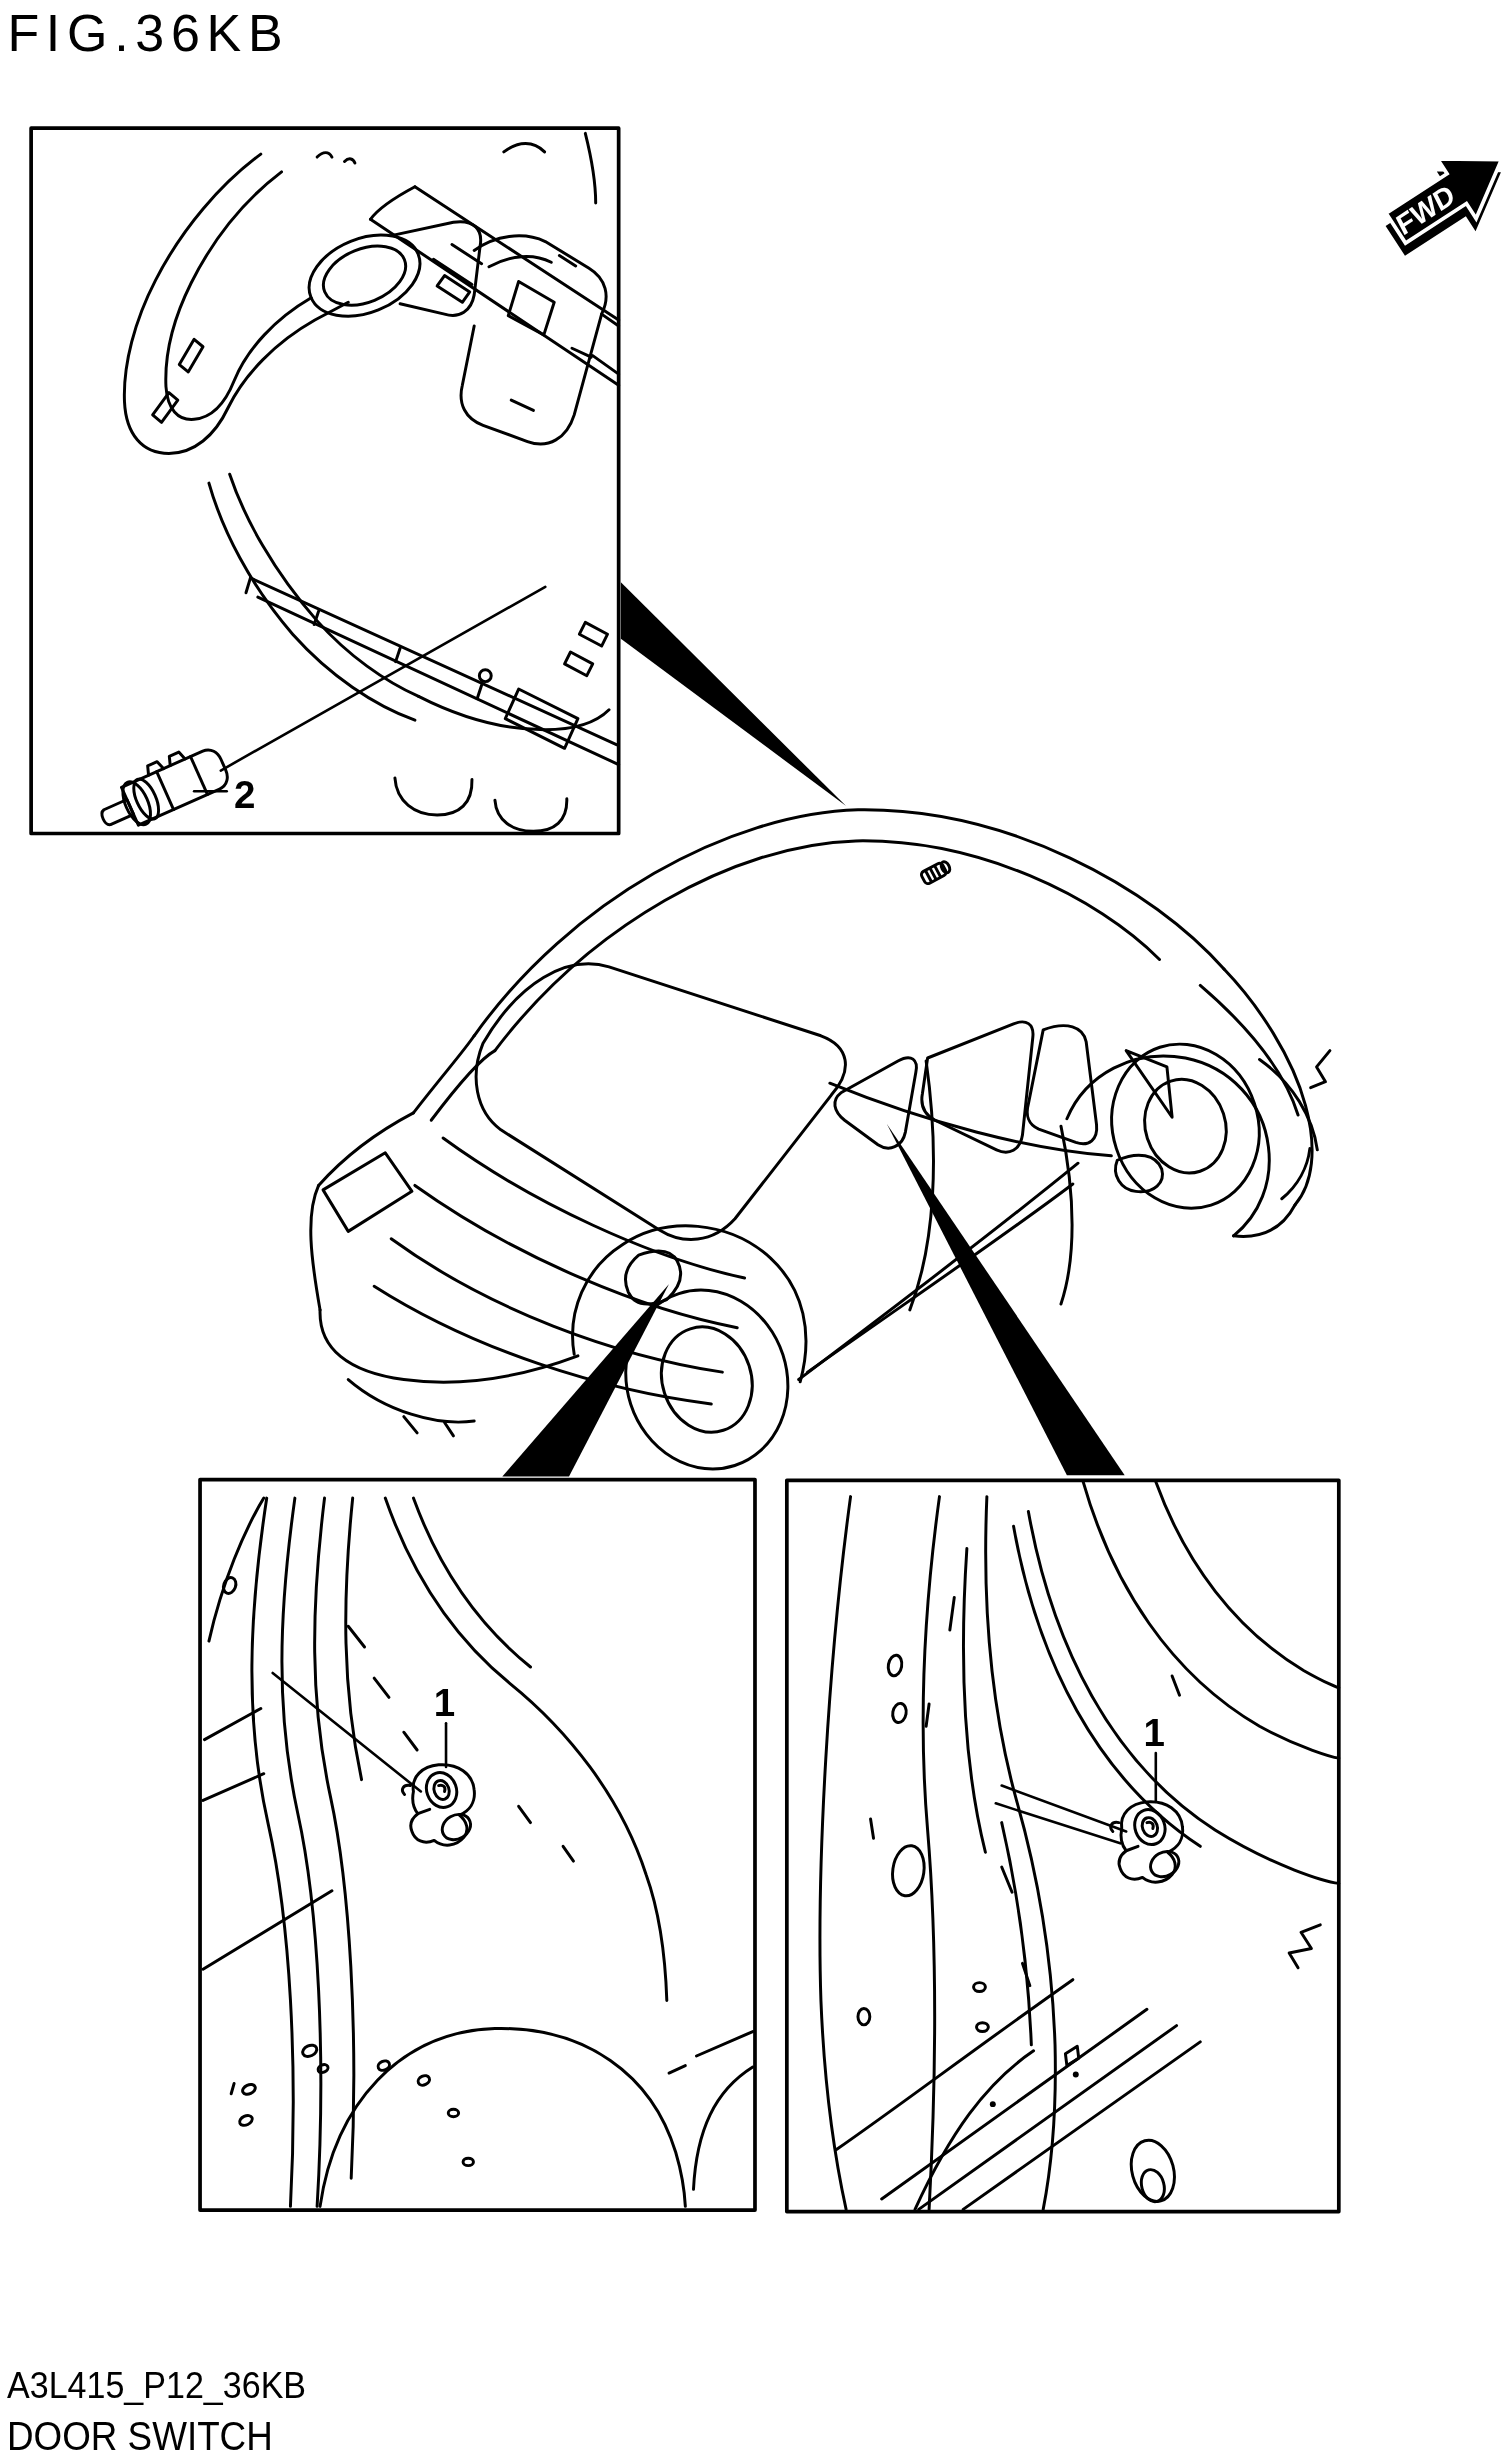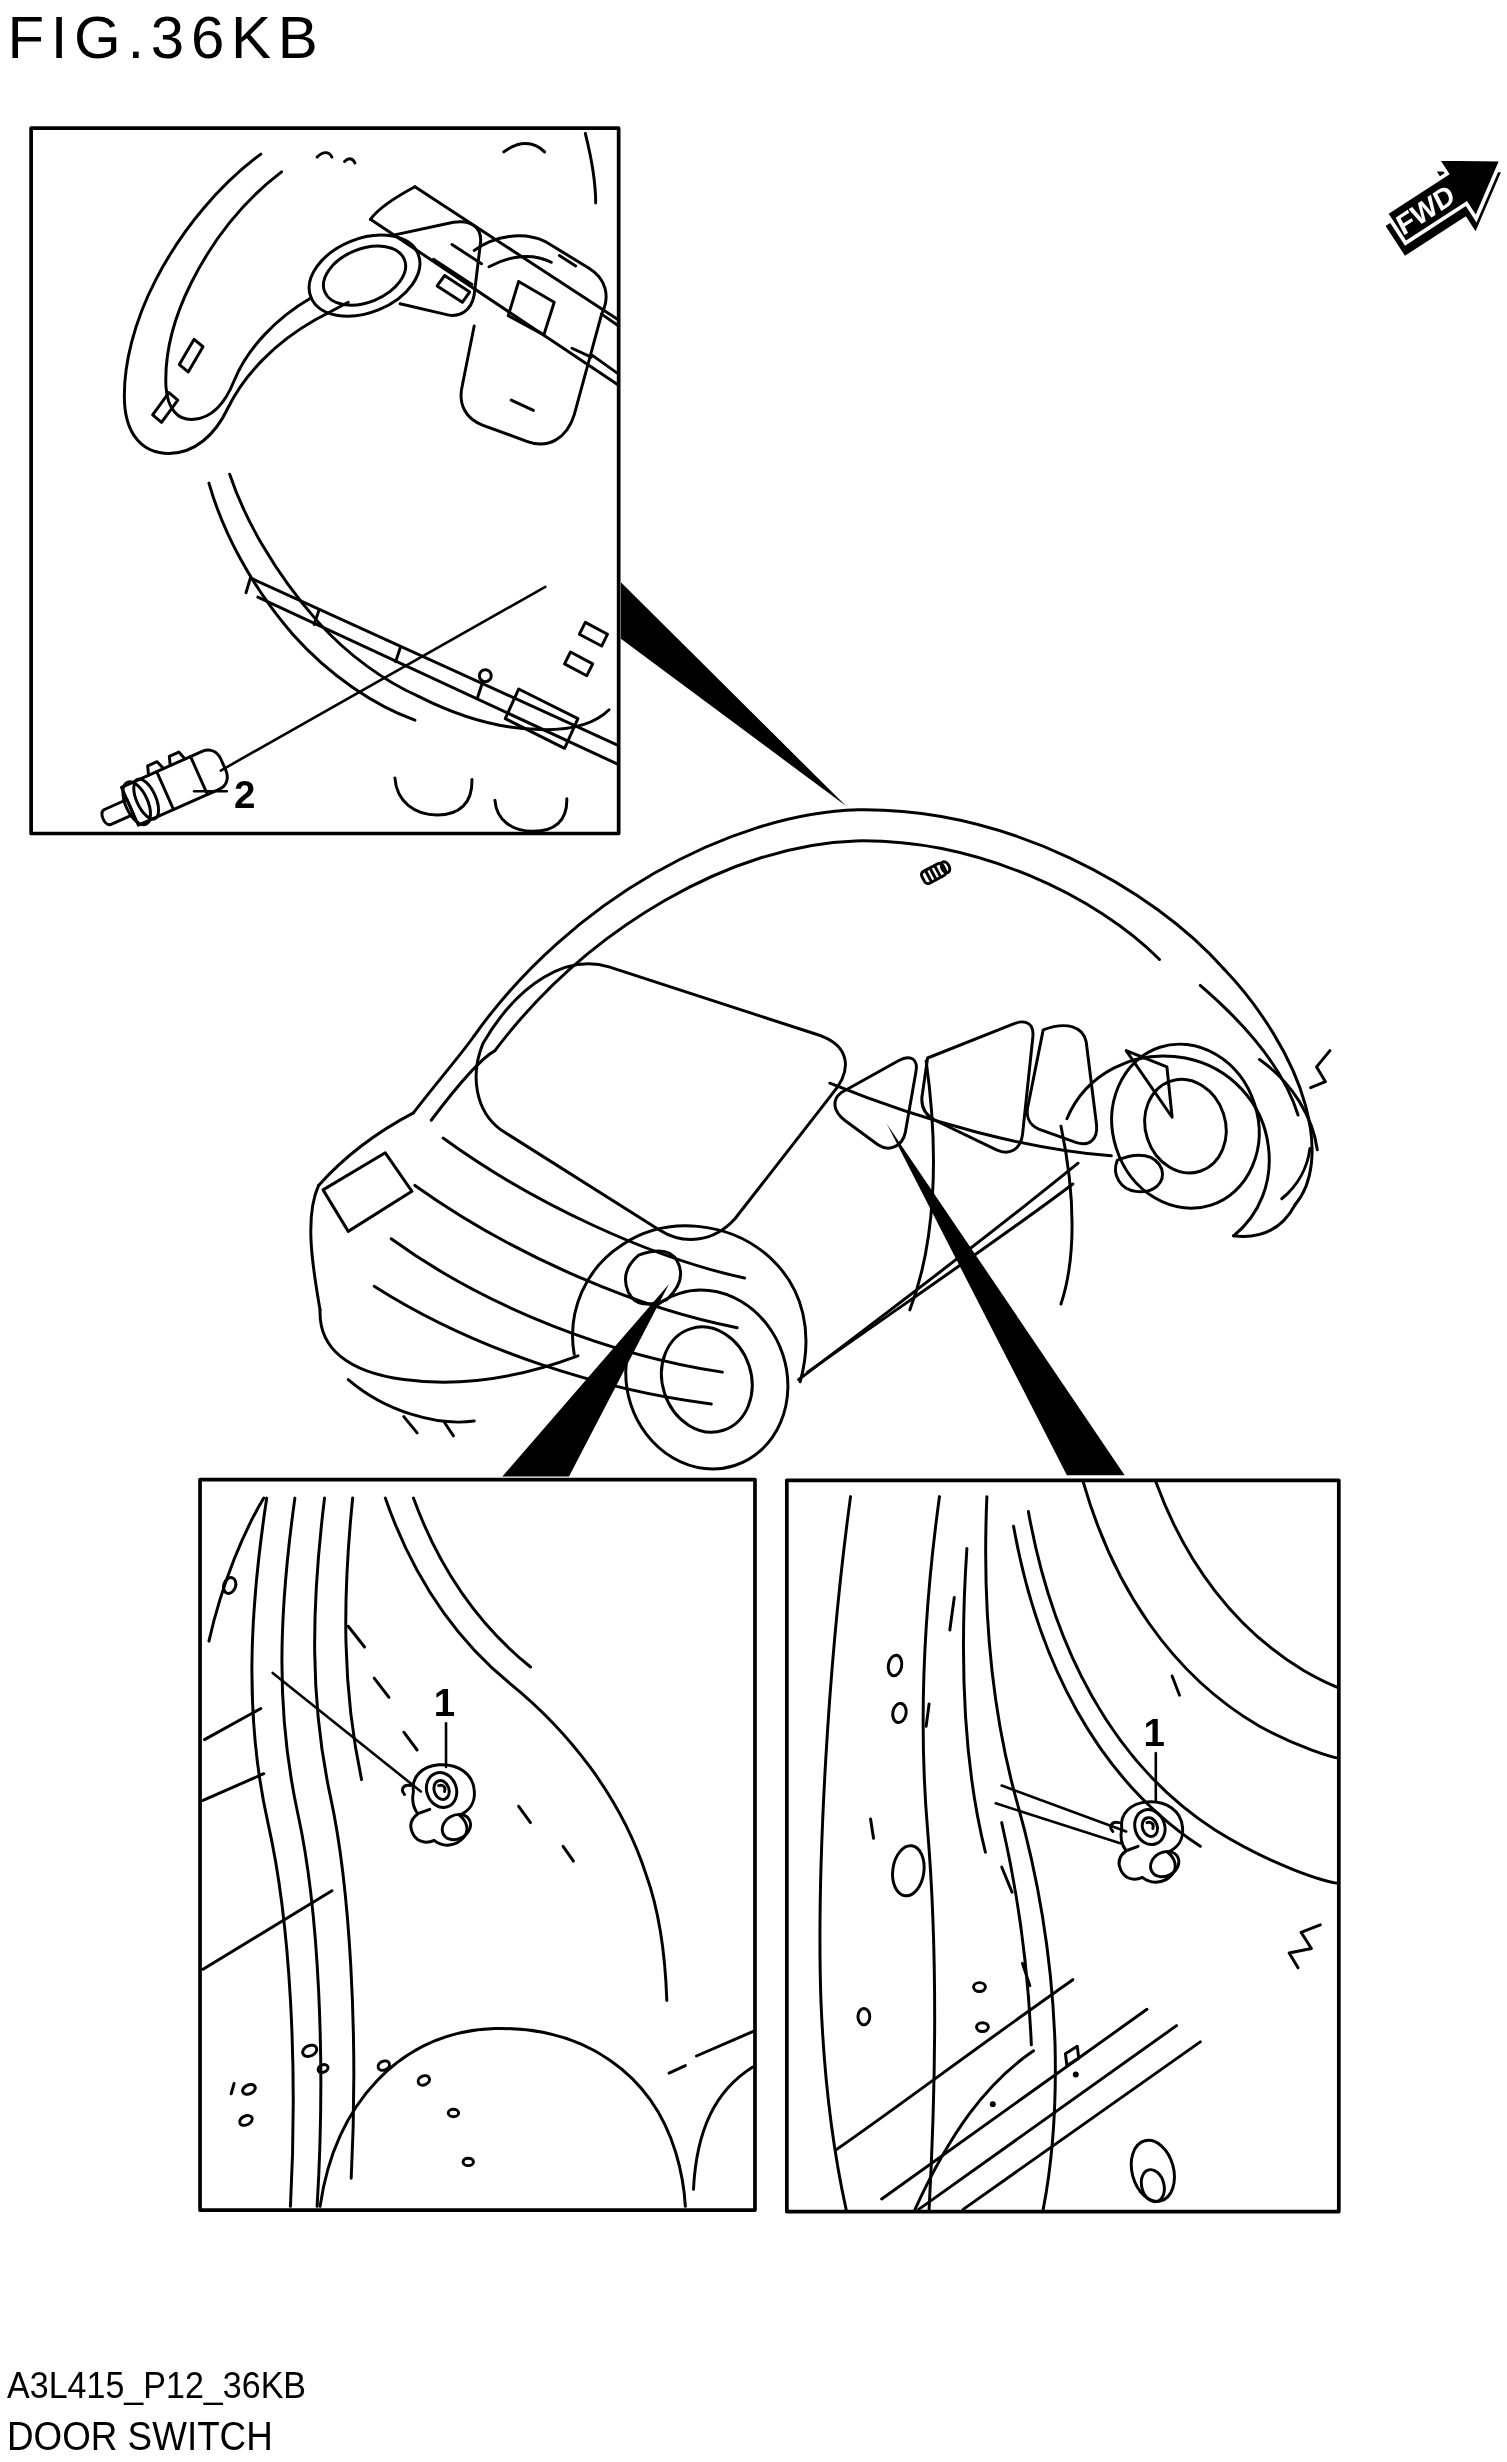--- a/index.html
+++ b/index.html
@@ -6,21 +6,21 @@
   .page{
     position:relative;
     width:1507px;height:2462px;
     background:#ffffff;
     font-family:"Liberation Sans", sans-serif;
     color:#000;
     overflow:hidden;
   }
   .fig-title{
     position:absolute;left:7.4px;top:3px;
-    font-size:60px;letter-spacing:6.7px;font-weight:400;
+    font-size:52px;letter-spacing:6.7px;font-weight:400;
     white-space:nowrap;
   }
   .diagram-svg{position:absolute;left:0;top:0;}
   .footer-code{
     position:absolute;left:7.4px;top:2365px;
     font-size:37px;font-weight:400;
     transform:scaleX(.92);transform-origin:left top;
     white-space:nowrap;
   }
   .footer-caption{

